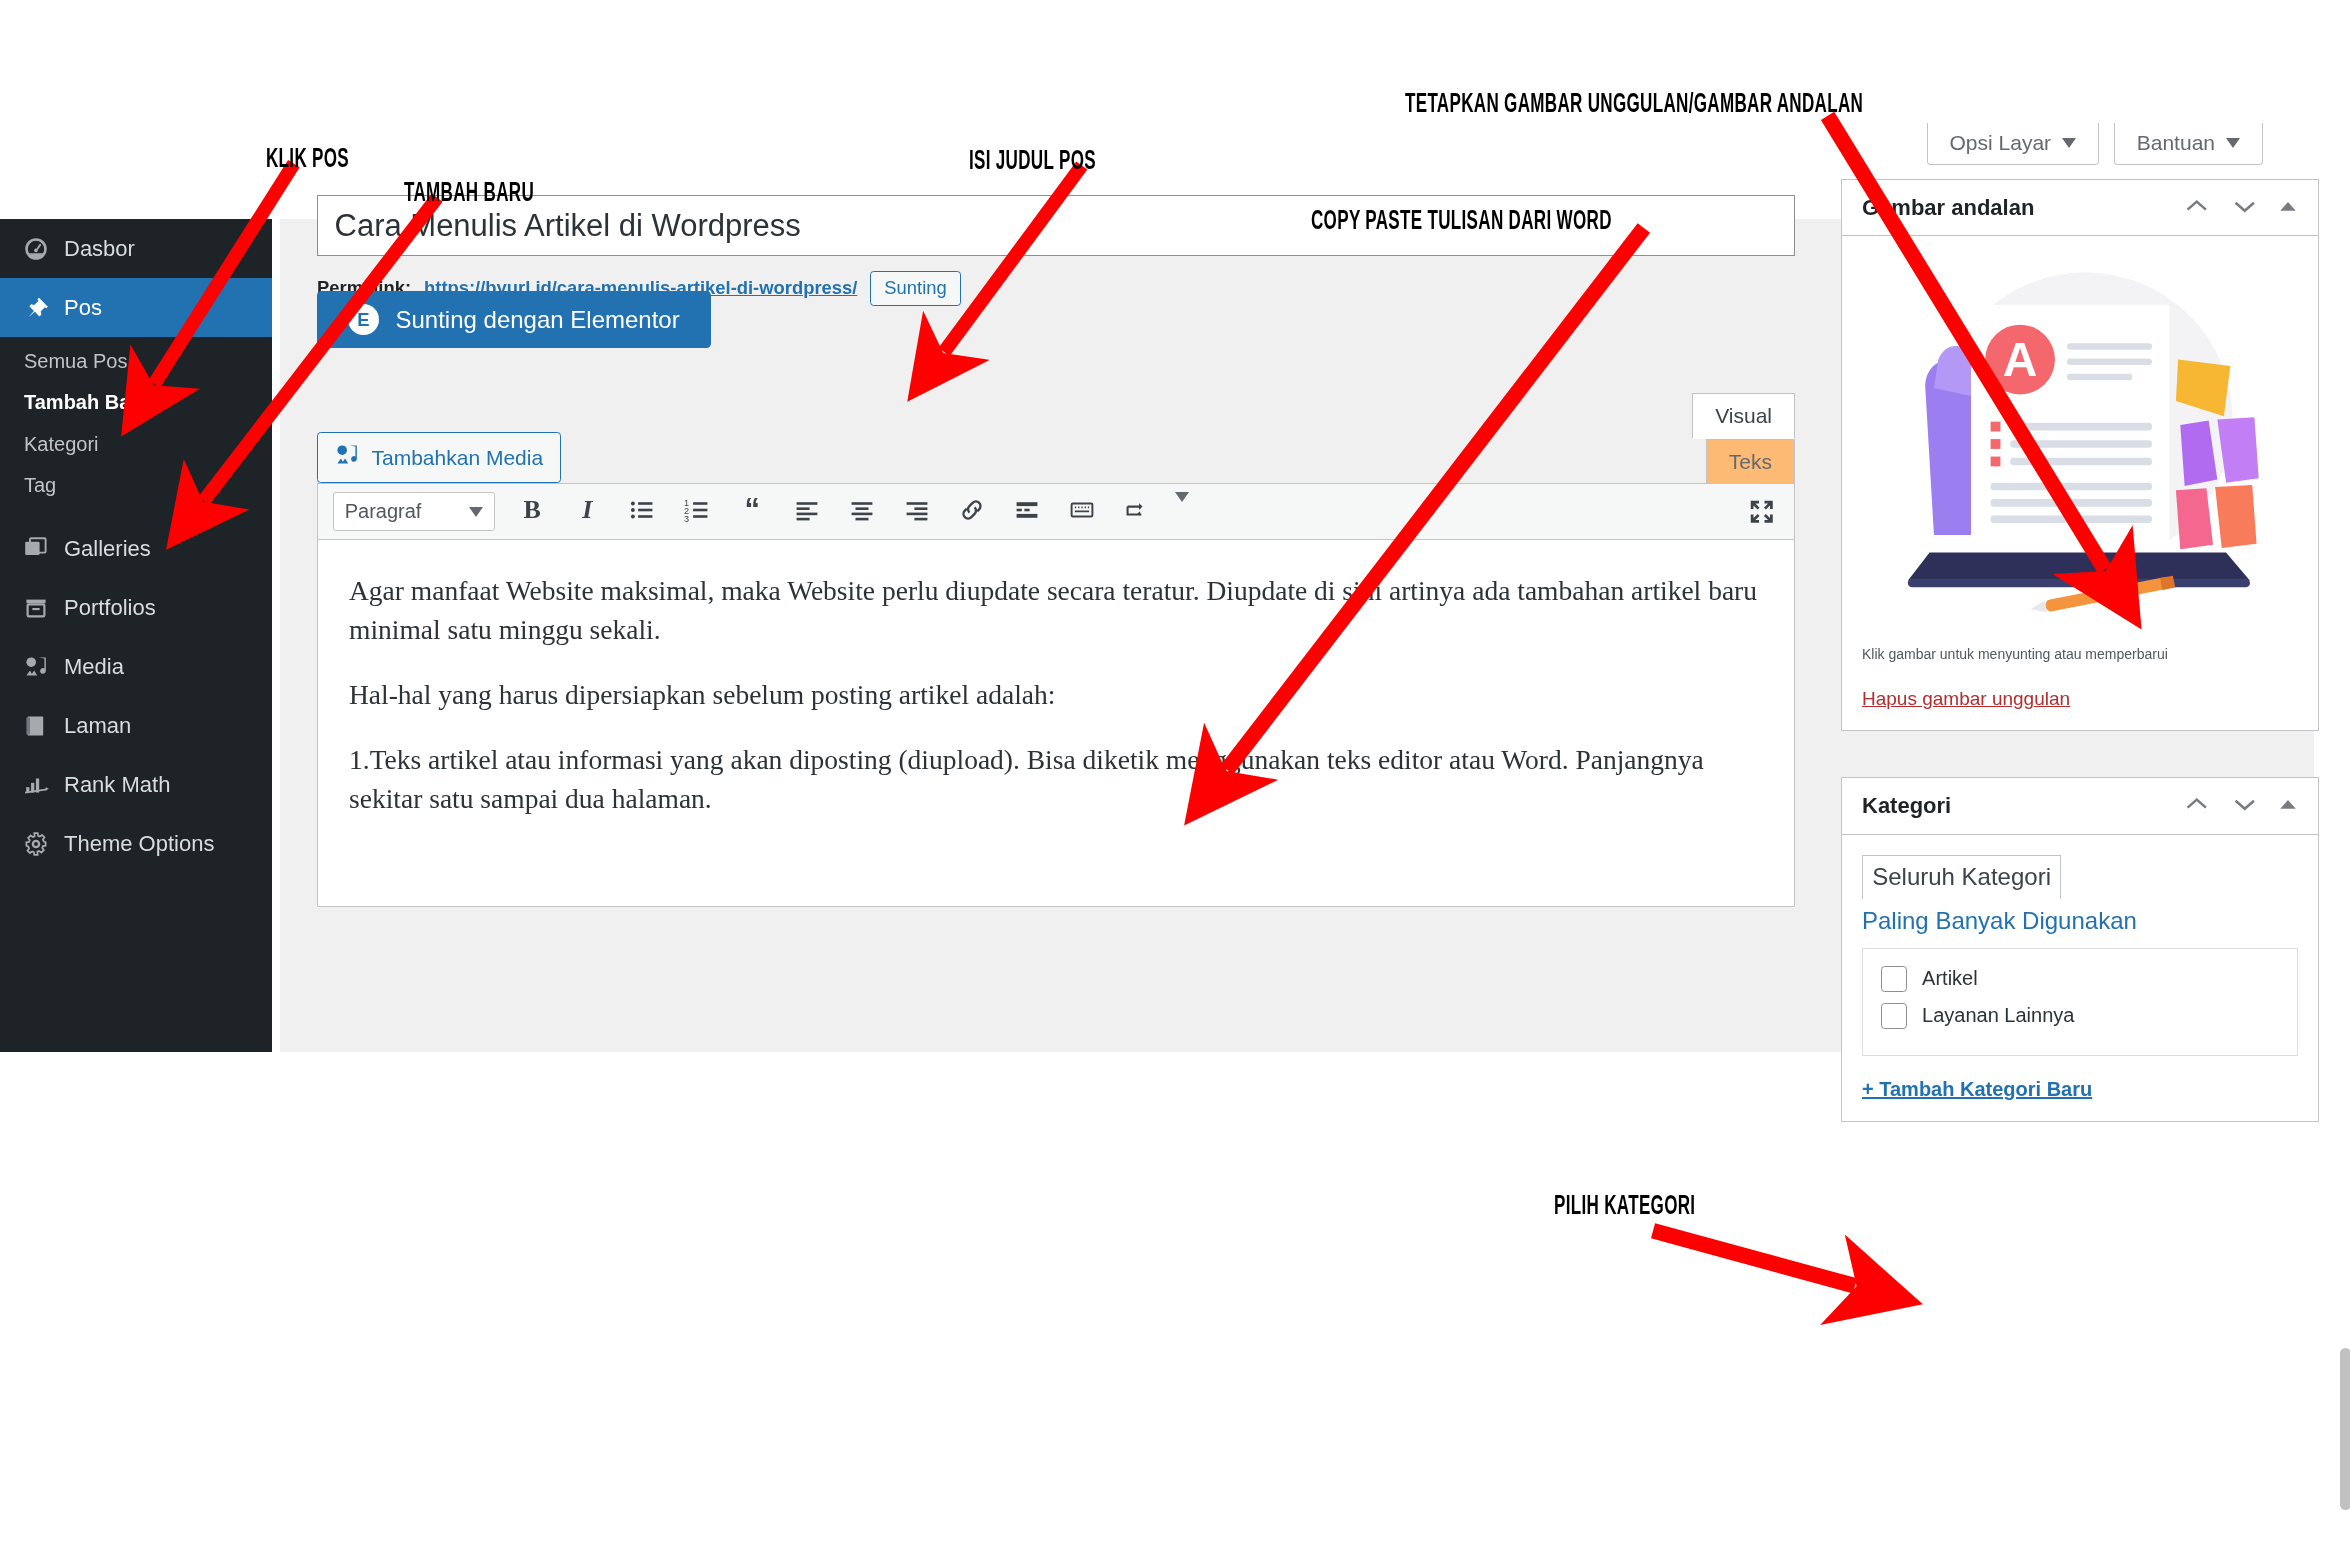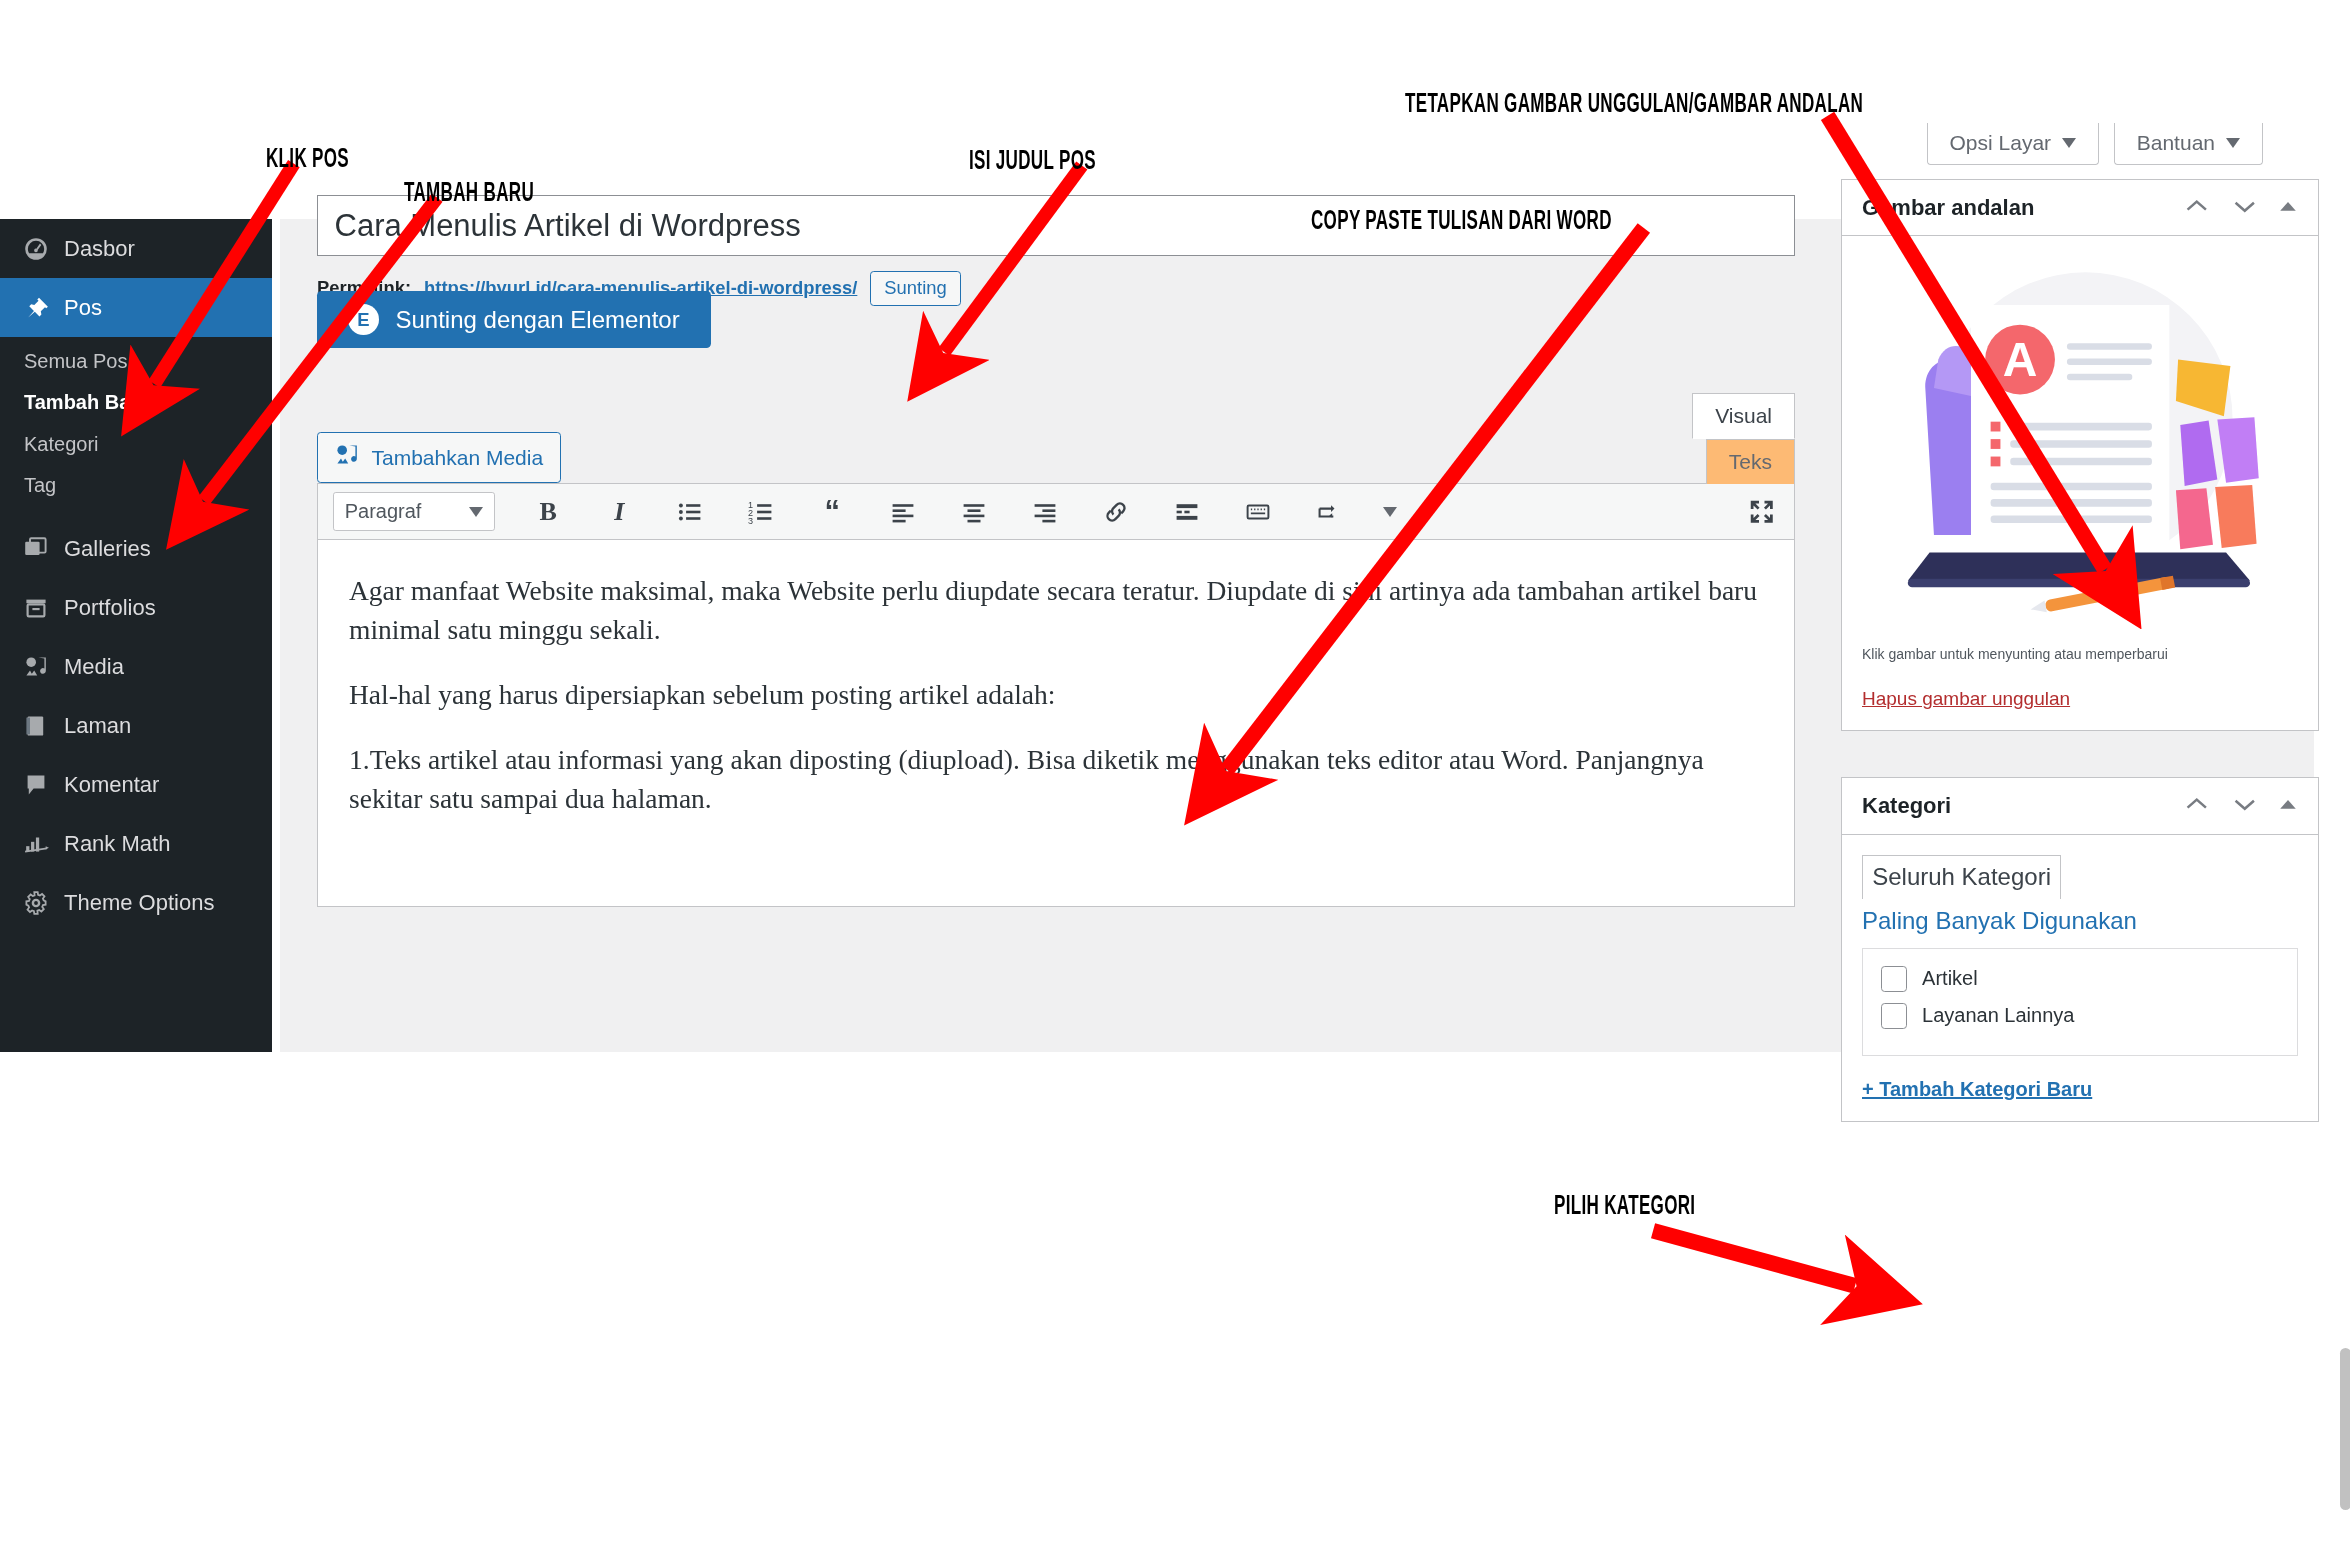--- a/index.html
+++ b/index.html
@@ -90,21 +90,21 @@
   #editor-tabs{display:flex;align-items:flex-end;gap:0;margin-bottom:-0.9px;flex-direction:column;}
   .ed-tab{
     border:0.9px solid #c3c4c7;border-bottom:none;background:#fdba74;color:#646970;
     padding:10px 22px;font-size:21px;cursor:pointer;
   }
   .ed-tab.active{background:#fff;color:#3c434a;border-bottom:0.9px solid #fff;}
   #toolbar{
     border:0.9px solid #c3c4c7;background:#f6f7f7;height:57px;display:flex;
     align-items:center;padding:0 14.7px;justify-content:space-between;box-sizing:border-box;
   }
-  #toolbar-left{display:flex;align-items:center;gap:36px;}
+  #toolbar-left{display:flex;align-items:flex-start;gap:20px;}
   .tb-select{
     border:0.9px solid #c3c4c7;background:#fff;height:39px;width:162px;border-radius:2.8px;
     display:flex;align-items:center;justify-content:space-between;padding:0 11px;
     font-size:20px;color:#50575e;cursor:pointer;box-sizing:border-box;
   }
   .tb-btn{width:35px;height:35px;display:flex;align-items:center;justify-content:center;cursor:pointer;color:#3c434a;}
   .tb-btn.bold{font-weight:bold;font-size:26px;font-family:"Liberation Serif",serif;}
   .tb-btn.ital{font-style:italic;font-size:26px;font-family:"Liberation Serif",serif;font-weight:bold;}
   .tb-btn.quote{font-size:31px;font-weight:bold;line-height:1;}
   #content-area{
@@ -221,28 +221,20 @@
     <div class="menu-item">
       <span class="mi-icon">
         <svg width="24" height="24" viewBox="0 0 20 20" fill="#a7aaad">
             <rect x="3" y="2" width="13" height="16" rx="1"></rect>
             <rect x="2" y="3" width="3" height="14" fill="#6c7781"></rect>
           </svg>
       </span>
       <span>Laman</span>
     </div>
 
-    <div class="menu-item">
-      <span class="mi-icon">
-        <svg width="24" height="24" viewBox="0 0 20 20" fill="#a7aaad">
-            <path d="M3 2h14v11H8l-4 5v-5H3z"></path>
-          </svg>
-      </span>
-      <span>Komentar</span>
-    </div>
 
     <div class="menu-item">
       <span class="mi-icon">
         <svg width="26" height="24" viewBox="0 0 24 20" fill="#a7aaad">
             <rect x="2" y="12" width="3" height="5"></rect>
             <rect x="6.5" y="8" width="3" height="9"></rect>
             <rect x="11" y="4" width="3" height="13"></rect>
             <path d="M1 17l20-3" stroke="#a7aaad" stroke-width="1.6" fill="none"></path>
             <path d="M20 12l3 1.5-3 1.5z"></path>
           </svg>

